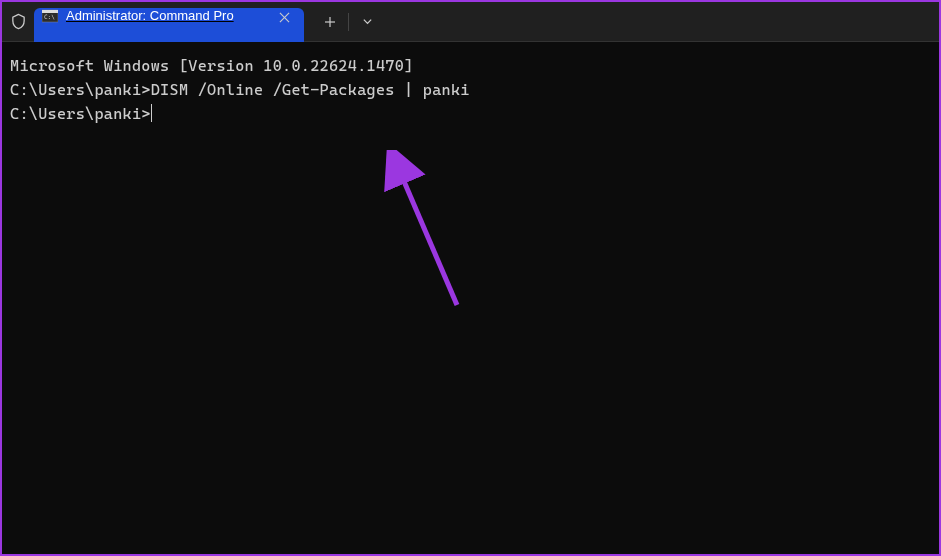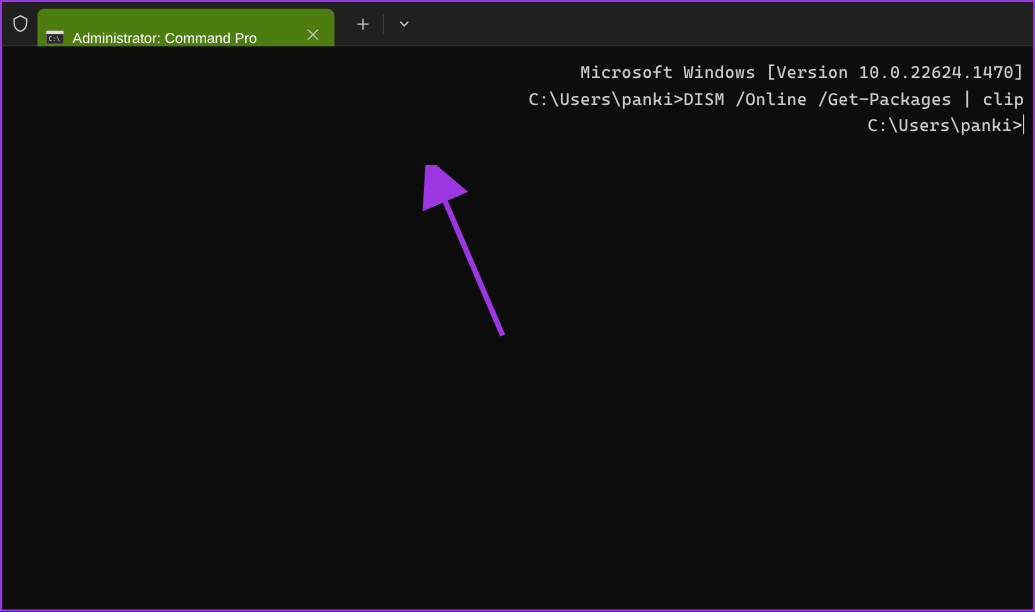--- a/index.html
+++ b/index.html
@@ -26,28 +26,29 @@
     .shield-icon {
       width: 32px;
       height: 40px;
       display: flex;
       align-items: center;
       justify-content: center;
       color: #cccccc;
     }
     .tab {
       height: 34px;
-      background: #4d7c0f;
+      background: #1d4ed8;
       display: flex;
-      align-items: flex-end;
+      align-items: flex-start;
       padding: 0 10px 0 8px;
       border-radius: 6px 6px 0 0;
       margin-top: 6px;
       gap: 8px;
       min-width: 270px;
+      text-decoration: underline;
     }
     .tab-icon {
       width: 16px;
       height: 16px;
       display: flex;
       align-items: center;
       justify-content: center;
     }
     .tab-title {
       color: #ffffff;
@@ -90,21 +91,20 @@
     .terminal-content {
       padding: 12px 8px;
       color: #cccccc;
       font-size: 15.5px;
       line-height: 1.55;
       font-family: 'Cascadia Mono', 'Consolas', monospace;
       letter-spacing: 0.3px;
     }
     .terminal-line {
       white-space: pre;
-      text-align: right;
     }
     .cursor {
       display: inline-block;
       width: 1.5px;
       height: 18px;
       background: #cccccc;
       vertical-align: text-bottom;
       margin-bottom: 1px;
     }
     .arrow-annotation {
@@ -149,21 +149,21 @@
       <svg width="11" height="11" viewBox="0 0 12 12" stroke="currentColor" stroke-width="1.4" fill="none">
         <polyline points="2,4 6,8 10,4"></polyline>
       </svg>
     </div>
   </div>
 </div>
 
 <div class="terminal-content">
   <div class="terminal-line">Microsoft Windows [Version 10.0.22624.1470]</div>
   <div class="terminal-line"></div>
-  <div class="terminal-line"><span>C:\Users\panki&gt;</span><span>DISM /Online /Get-Packages | clip</span></div>
+  <div class="terminal-line"><span>C:\Users\panki&gt;</span><span>DISM /Online /Get-Packages | panki</span></div>
   <div class="terminal-line"></div>
   <div class="terminal-line"><span>C:\Users\panki&gt;</span><span class="cursor"></span></div>
 </div>
 
 <svg class="arrow-annotation" style="left: 370px; top: 148px;" width="120" height="170" viewBox="0 0 120 170">
   <defs>
     <marker id="arrowhead" markerWidth="9" markerHeight="9" refX="4" refY="4.5" orient="auto">
       <polygon points="0 0, 9 4.5, 0 9" fill="#9b37e0"></polygon>
     </marker>
   </defs>

